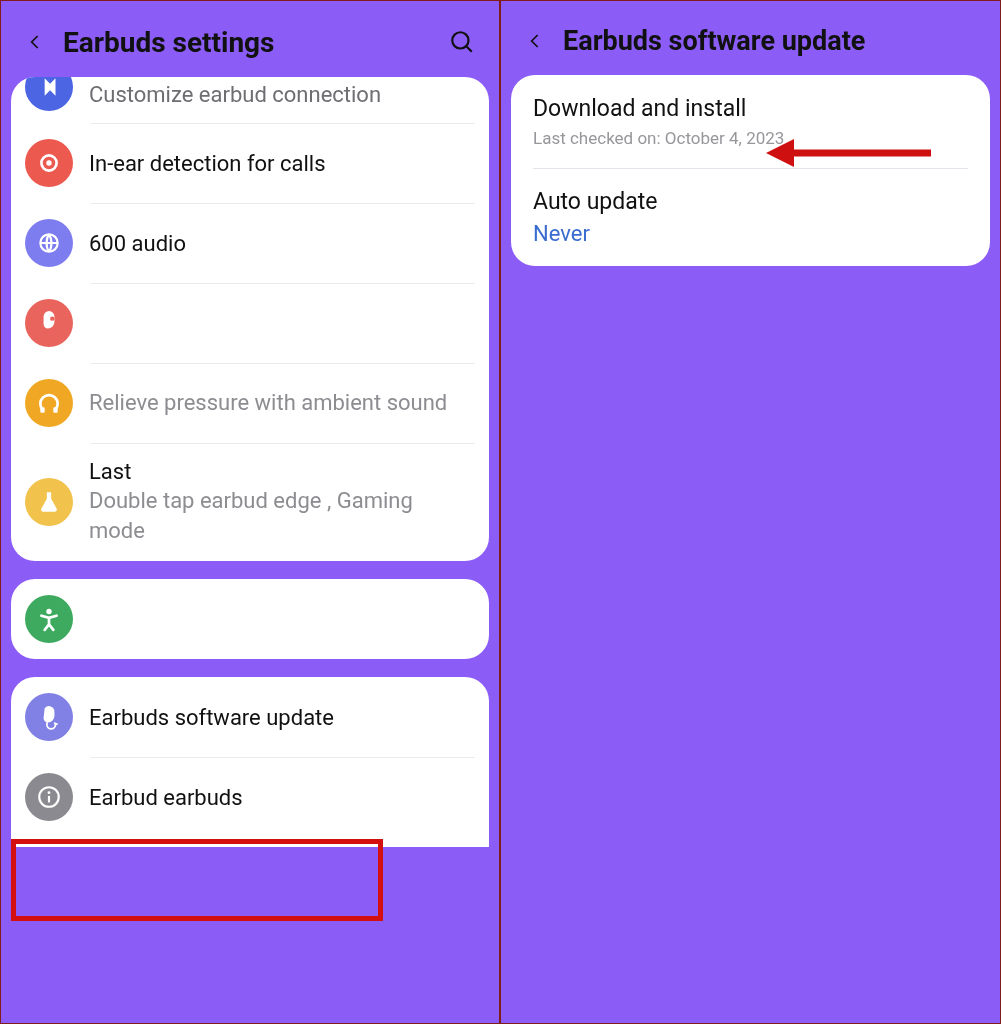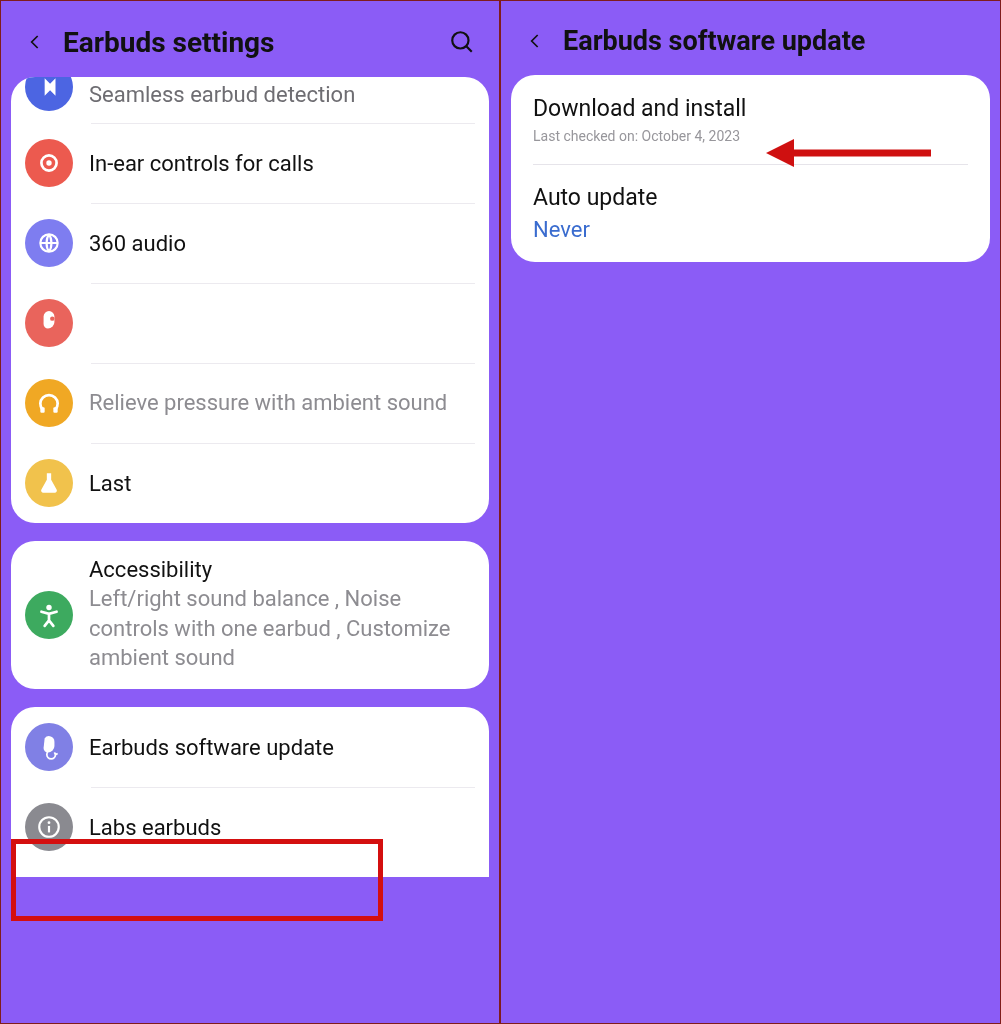--- a/index.html
+++ b/index.html
@@ -96,21 +96,21 @@
     cursor:pointer;
     position:relative;
   }
   .rrow + .rrow::before{
     content:"";
     position:absolute;
     left:22px; right:22px; top:0;
     height:1px; background:#e6e4ea;
   }
   .rrow-title { font-size:23px; color:#111; }
-  .rrow-sub { font-size:14px; color:#97969b; }
+  .rrow-sub { font-size:17px; color:#97969b; }
   .rrow-link { font-size:22px; color:#3a6ccf; }
 
   
   .arrow-ann {
     position:absolute;
     pointer-events:none;
   }
   .arrow-ann svg { overflow:visible; }
 
   
@@ -149,45 +149,45 @@
     </div>
 
     <div class="card">
       <div class="row truncated">
         <div class="row-icon c-blue">
           <svg viewBox="0 0 24 24">
               <path d="M8 4v16l5-5 5 5V4l-5 5z" fill="#fff"></path>
             </svg>
         </div>
         <div class="row-text">
-            <div class="row-title">Seamless earbud detection</div>
+            <div class="row-title">Customize earbud connection</div>
           </div>
       </div>
 
       <div class="row">
         <div class="row-icon c-red">
           <svg viewBox="0 0 24 24">
               <circle cx="12" cy="12" r="7" fill="none" stroke="#fff" stroke-width="2.5"></circle>
               <circle cx="12" cy="12" r="2.5" fill="#fff"></circle>
             </svg>
         </div>
         <div class="row-text">
-            <div class="row-title">In-ear controls for calls</div>
+            <div class="row-title">In-ear detection for calls</div>
           </div>
       </div>
 
       <div class="row">
         <div class="row-icon c-purple">
           <svg viewBox="0 0 24 24">
               <circle cx="12" cy="12" r="8" fill="none" stroke="#fff" stroke-width="2"></circle>
               <path d="M4 12h16M12 4c3 4 3 12 0 16M12 4c-3 4-3 12 0 16" stroke="#fff" stroke-width="2" fill="none"></path>
             </svg>
         </div>
         <div class="row-text">
-            <div class="row-title">360 audio</div>
+            <div class="row-title">600 audio</div>
           </div>
       </div>
 
       <div class="row">
         <div class="row-icon c-red2">
           <svg viewBox="0 0 24 24">
               <path d="M7 6a5 5 0 0 1 10 0v5a6 6 0 0 1-6 6 4 4 0 0 1-4-4z" fill="#fff"></path>
               <circle cx="15" cy="8" r="2" fill="#e9645c"></circle>
             </svg>
         </div>
@@ -207,36 +207,33 @@
       </div>
 
       <div class="row">
         <div class="row-icon c-yellow">
           <svg viewBox="0 0 24 24">
               <path d="M10 3h4v6l5 9a2 2 0 0 1-1.8 3H6.8A2 2 0 0 1 5 18l5-9z" fill="#fff"></path>
             </svg>
         </div>
         <div class="row-text">
           <div class="row-title">Last</div>
+          <div class="row-sub">Double tap earbud edge , Gaming mode</div>
         </div>
       </div>
     </div>
 
     <div class="card">
 
       <div class="row">
         <div class="row-icon c-green">
           <svg viewBox="0 0 24 24">
               <circle cx="12" cy="5" r="2.5" fill="#fff"></circle>
               <path d="M5 9l7 2 7-2M12 11v6m0 0l-4 5m4-5l4 5" stroke="#fff" stroke-width="2.5" fill="none" stroke-linecap="round"></path>
             </svg>
-        </div>
-        <div class="row-text">
-          <div class="row-title">Accessibility</div>
-          <div class="row-sub">Left/right sound balance , Noise controls with one earbud , Customize ambient sound</div>
         </div>
       </div>
     </div>
 
     <div class="card" style="margin-bottom:0; border-bottom-left-radius:0; border-bottom-right-radius:0;">
       <div class="row">
         <div class="row-icon c-lilac">
           <svg viewBox="0 0 24 24">
               <path d="M8 4a5 5 0 0 1 9 3v4a6 6 0 0 1-6 6 4 4 0 0 1-4-4z" fill="#fff"></path>
               <path d="M14 15a4 4 0 1 0 4 4" stroke="#fff" fill="none" stroke-width="1.6"></path>
@@ -250,21 +247,21 @@
 
       <div class="row" style="padding-bottom:26px;">
         <div class="row-icon c-gray">
           <svg viewBox="0 0 24 24">
               <circle cx="12" cy="12" r="9" fill="none" stroke="#fff" stroke-width="2"></circle>
               <circle cx="12" cy="8" r="1.3" fill="#fff"></circle>
               <rect x="11" y="11" width="2" height="6" fill="#fff"></rect>
             </svg>
         </div>
         <div class="row-text">
-            <div class="row-title">Labs earbuds</div>
+            <div class="row-title">Earbud earbuds</div>
           </div>
       </div>
     </div>
 
     <div class="highlight" style="left:10px; top:838px; width:372px; height:82px;"></div>
   </div>
 
   <div class="pane pane-right">
     <div class="header header-right">
       <div class="back-btn">

